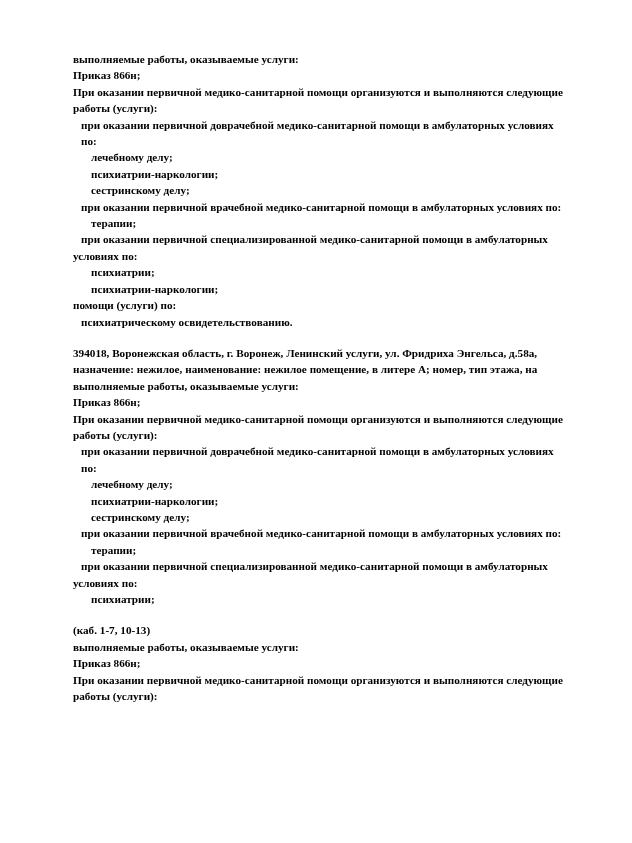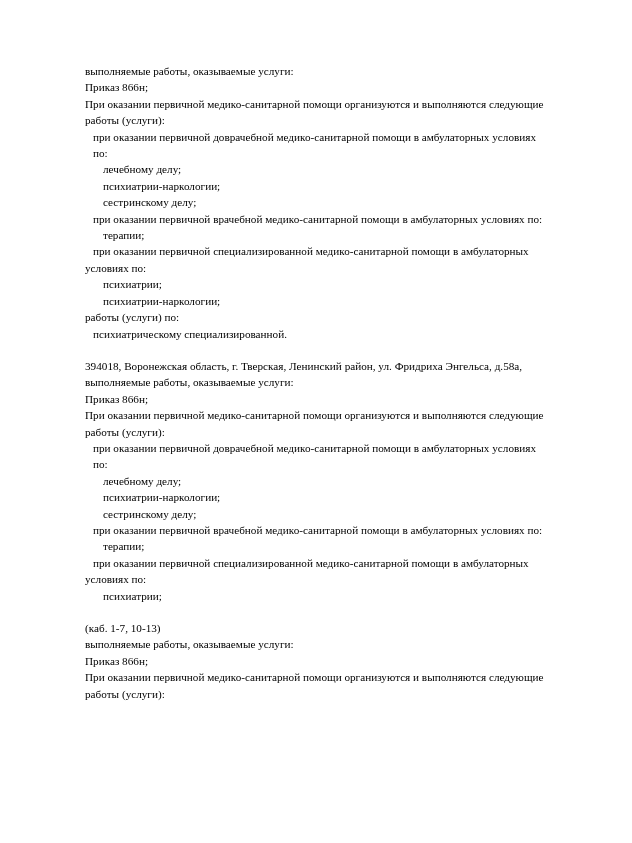--- a/index.html
+++ b/index.html
@@ -19,21 +19,22 @@
     width: 632px;
     height: 843px;
     box-sizing: border-box;
     padding: 47px 40px 0 69px;
   }
   .doc-body {
     font-size: 11.2px;
     line-height: 1.465;
   }
   .block {
-    margin: 16px;
+    margin: 4px;
+    font-weight: bold;
   }
   .block + .block.spaced {
     margin-top: 15px;
   }
   .line {
     margin: 0;
     padding: 0;
     white-space: pre-wrap;
   }
   
@@ -55,25 +56,26 @@
         <div class="line ind-1">по:</div>
         <div class="line ind-2">лечебному делу;</div>
         <div class="line ind-2">психиатрии-наркологии;</div>
         <div class="line ind-2">сестринскому делу;</div>
         <div class="line ind-1">при оказании первичной врачебной медико-санитарной помощи в амбулаторных условиях по:</div>
         <div class="line ind-2">терапии;</div>
         <div class="line ind-1">при оказании первичной специализированной медико-санитарной помощи в амбулаторных</div>
         <div class="line ind-0">условиях по:</div>
         <div class="line ind-2">психиатрии;</div>
         <div class="line ind-2">психиатрии-наркологии;</div>
-        <div class="line ind-0">работы (услуги) по:</div>
-        <div class="line ind-1">психиатрическому специализированной.</div>
+        <div class="line ind-0">помощи (услуги) по:</div>
+        <div class="line ind-1">психиатрическому освидетельствованию.</div>
       </div>
       <div class="block spaced">
-        <div class="line ind-0">394018, Воронежская область, г. Тверская, Ленинский район, ул. Фридриха Энгельса, д.58а,</div>
+        <div class="line ind-0">394018, Воронежская область, г. Воронеж, Ленинский услуги, ул. Фридриха Энгельса, д.58а,</div>
+        <div class="line ind-0">назначение: нежилое, наименование: нежилое помещение, в литере А; номер, тип этажа, на</div>
         <div class="line ind-0">выполняемые работы, оказываемые услуги:</div>
         <div class="line ind-0">Приказ 866н;</div>
         <div class="line ind-0">При оказании первичной медико-санитарной помощи организуются и выполняются следующие</div>
         <div class="line ind-0">работы (услуги):</div>
         <div class="line ind-1">при оказании первичной доврачебной медико-санитарной помощи в амбулаторных условиях</div>
         <div class="line ind-1">по:</div>
         <div class="line ind-2">лечебному делу;</div>
         <div class="line ind-2">психиатрии-наркологии;</div>
         <div class="line ind-2">сестринскому делу;</div>
         <div class="line ind-1">при оказании первичной врачебной медико-санитарной помощи в амбулаторных условиях по:</div>

